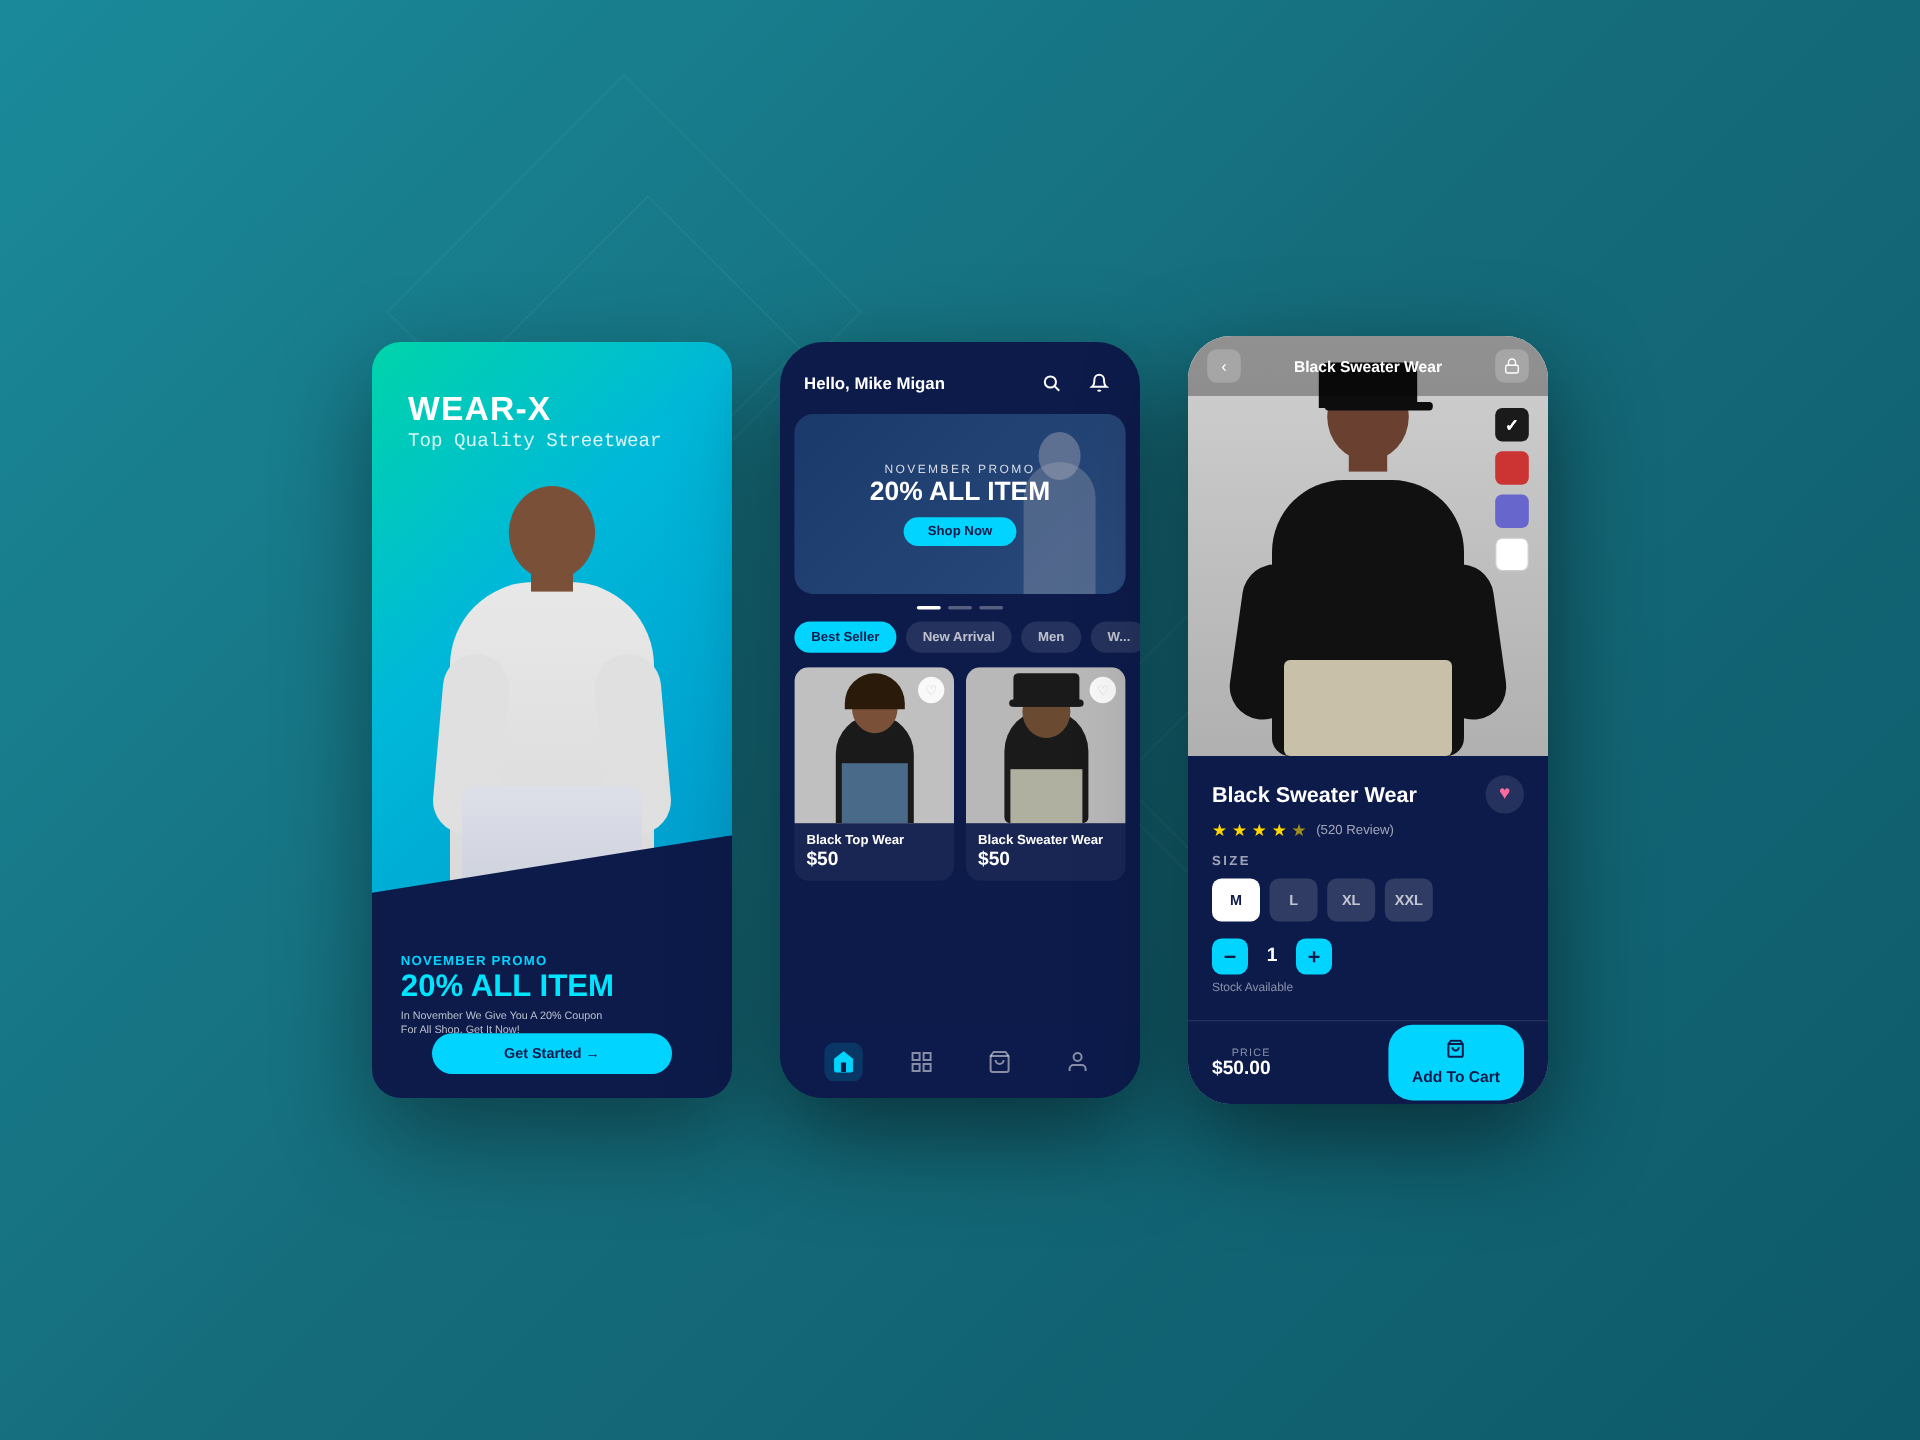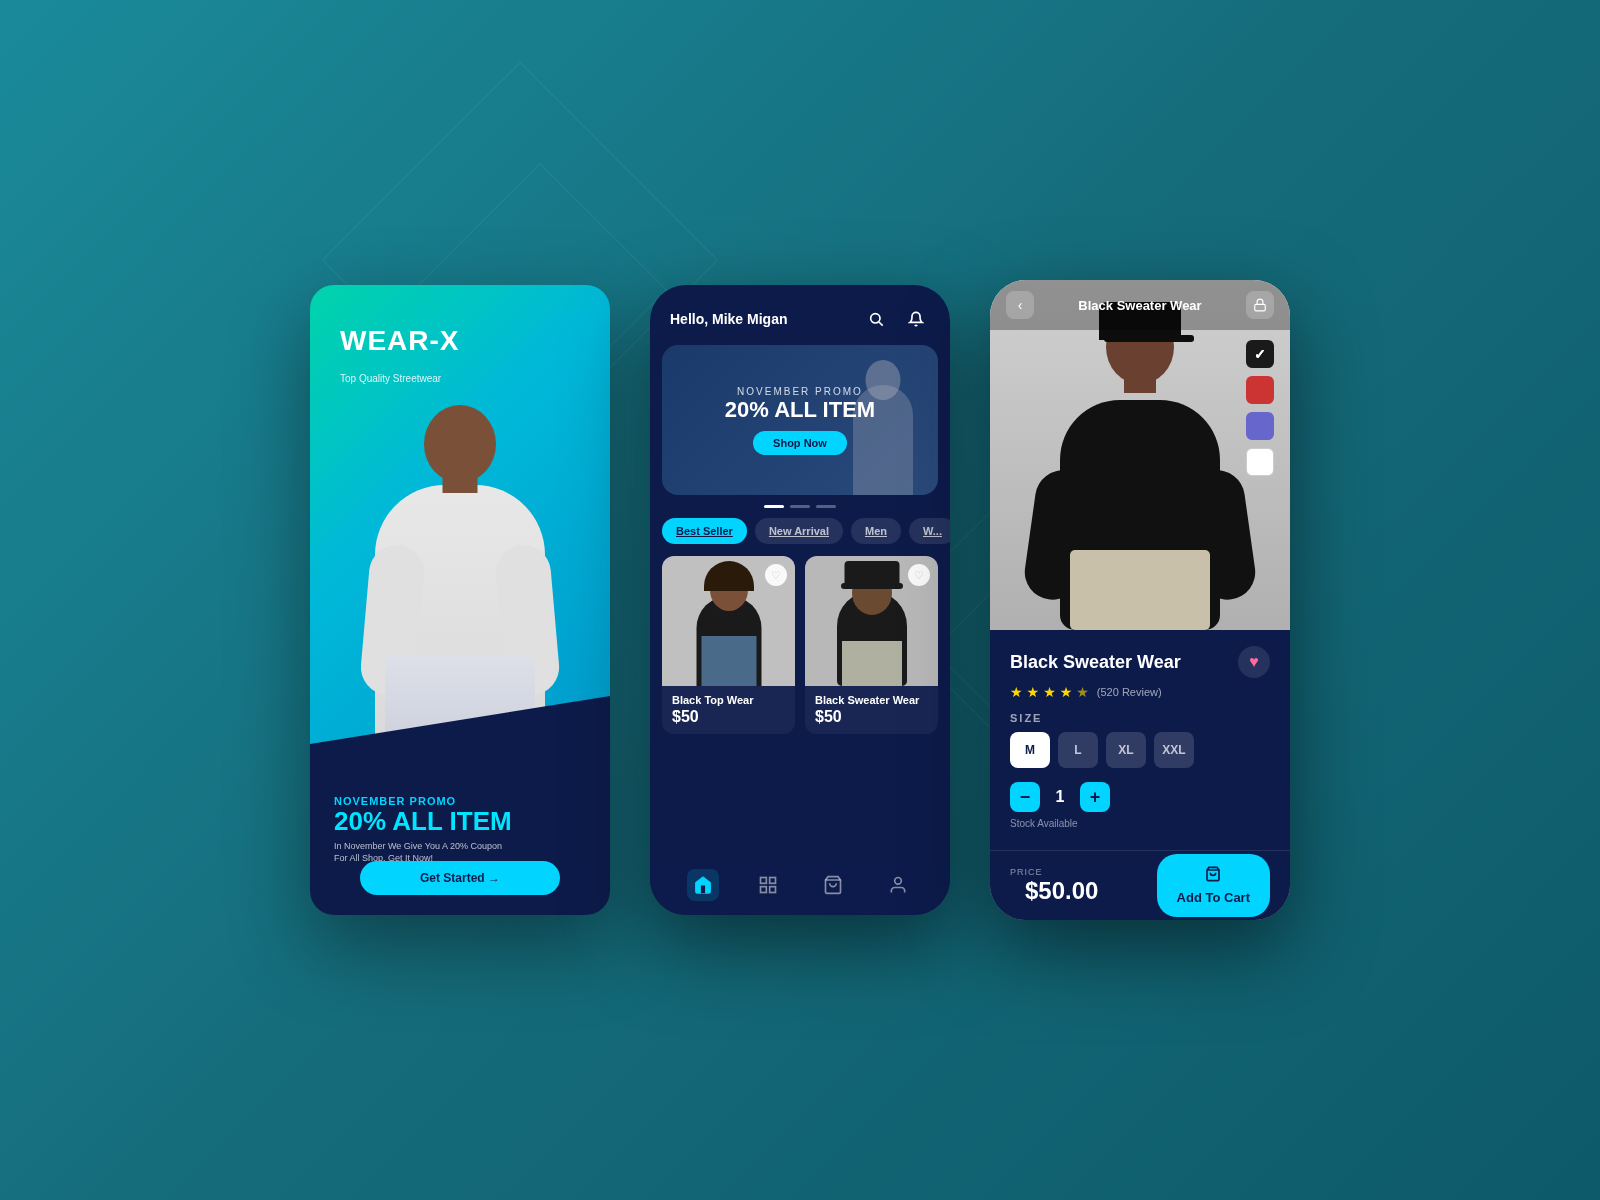--- a/index.html
+++ b/index.html
@@ -65,23 +65,24 @@
     }
 
     .phone1-logo-text {
       font-size: 28px;
       font-weight: 900;
       color: white;
       letter-spacing: 1px;
     }
 
     .phone1-logo-sub {
-      font-size: 10px;
+      font-size: 16px;
       color: rgba(255,255,255,0.85);
-      margin-top: 16px;
+      margin-top: 2px;
+      font-family: Liberation Mono, monospace;
     }
 
     .phone1-bottom {
       background: #0d1b4b;
       height: 140px;
       padding: 20px 24px 16px;
       position: relative;
     }
 
     .phone1-promo-label {
@@ -250,21 +251,20 @@
     }
 
     .tab-btn {
       border-radius: 20px;
       padding: 7px 14px;
       font-size: 11px;
       font-weight: 600;
       cursor: pointer;
       border: none;
       white-space: nowrap;
-      text-decoration: underline;
     }
 
     .tab-btn.active {
       background: #00d4ff;
       color: #0d1b4b;
     }
 
     .tab-btn.inactive {
       background: rgba(255,255,255,0.1);
       color: rgba(255,255,255,0.7);
@@ -607,27 +607,27 @@
     .price-section {
       display: flex;
       flex-direction: column;
     }
 
     .price-label {
       font-size: 9px;
       color: rgba(255,255,255,0.5);
       text-transform: uppercase;
       letter-spacing: 1px;
+      text-align: right;
     }
 
     .price-value {
-      font-size: 24px;
+      font-size: 16px;
       font-weight: 900;
       color: white;
-      margin-left: 15px;
     }
 
     .add-to-cart-btn {
       background: #00d4ff;
       color: #0d1b4b;
       border: none;
       border-radius: 20px;
       padding: 12px 20px;
       font-size: 13px;
       font-weight: 700;

